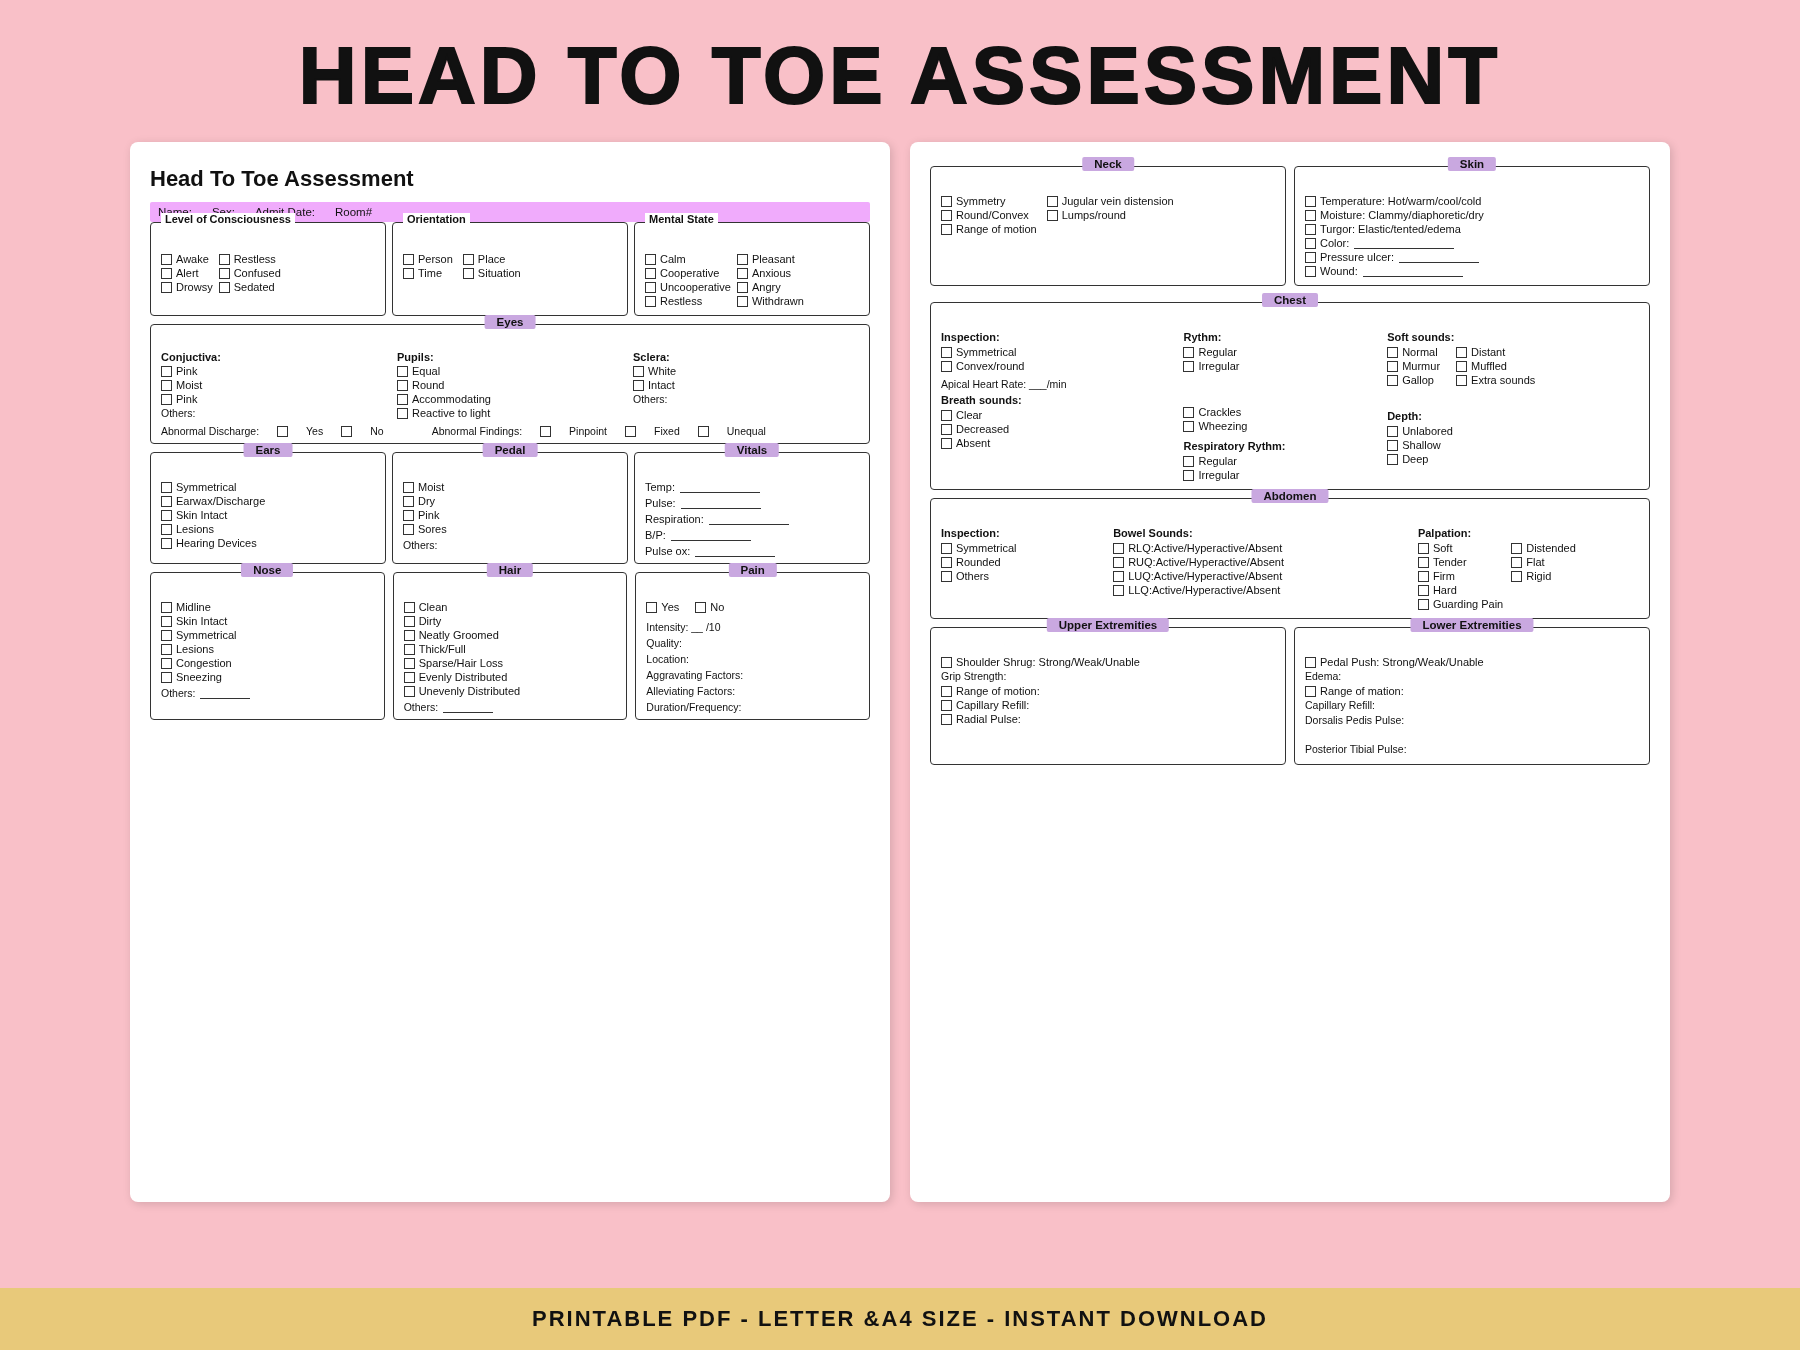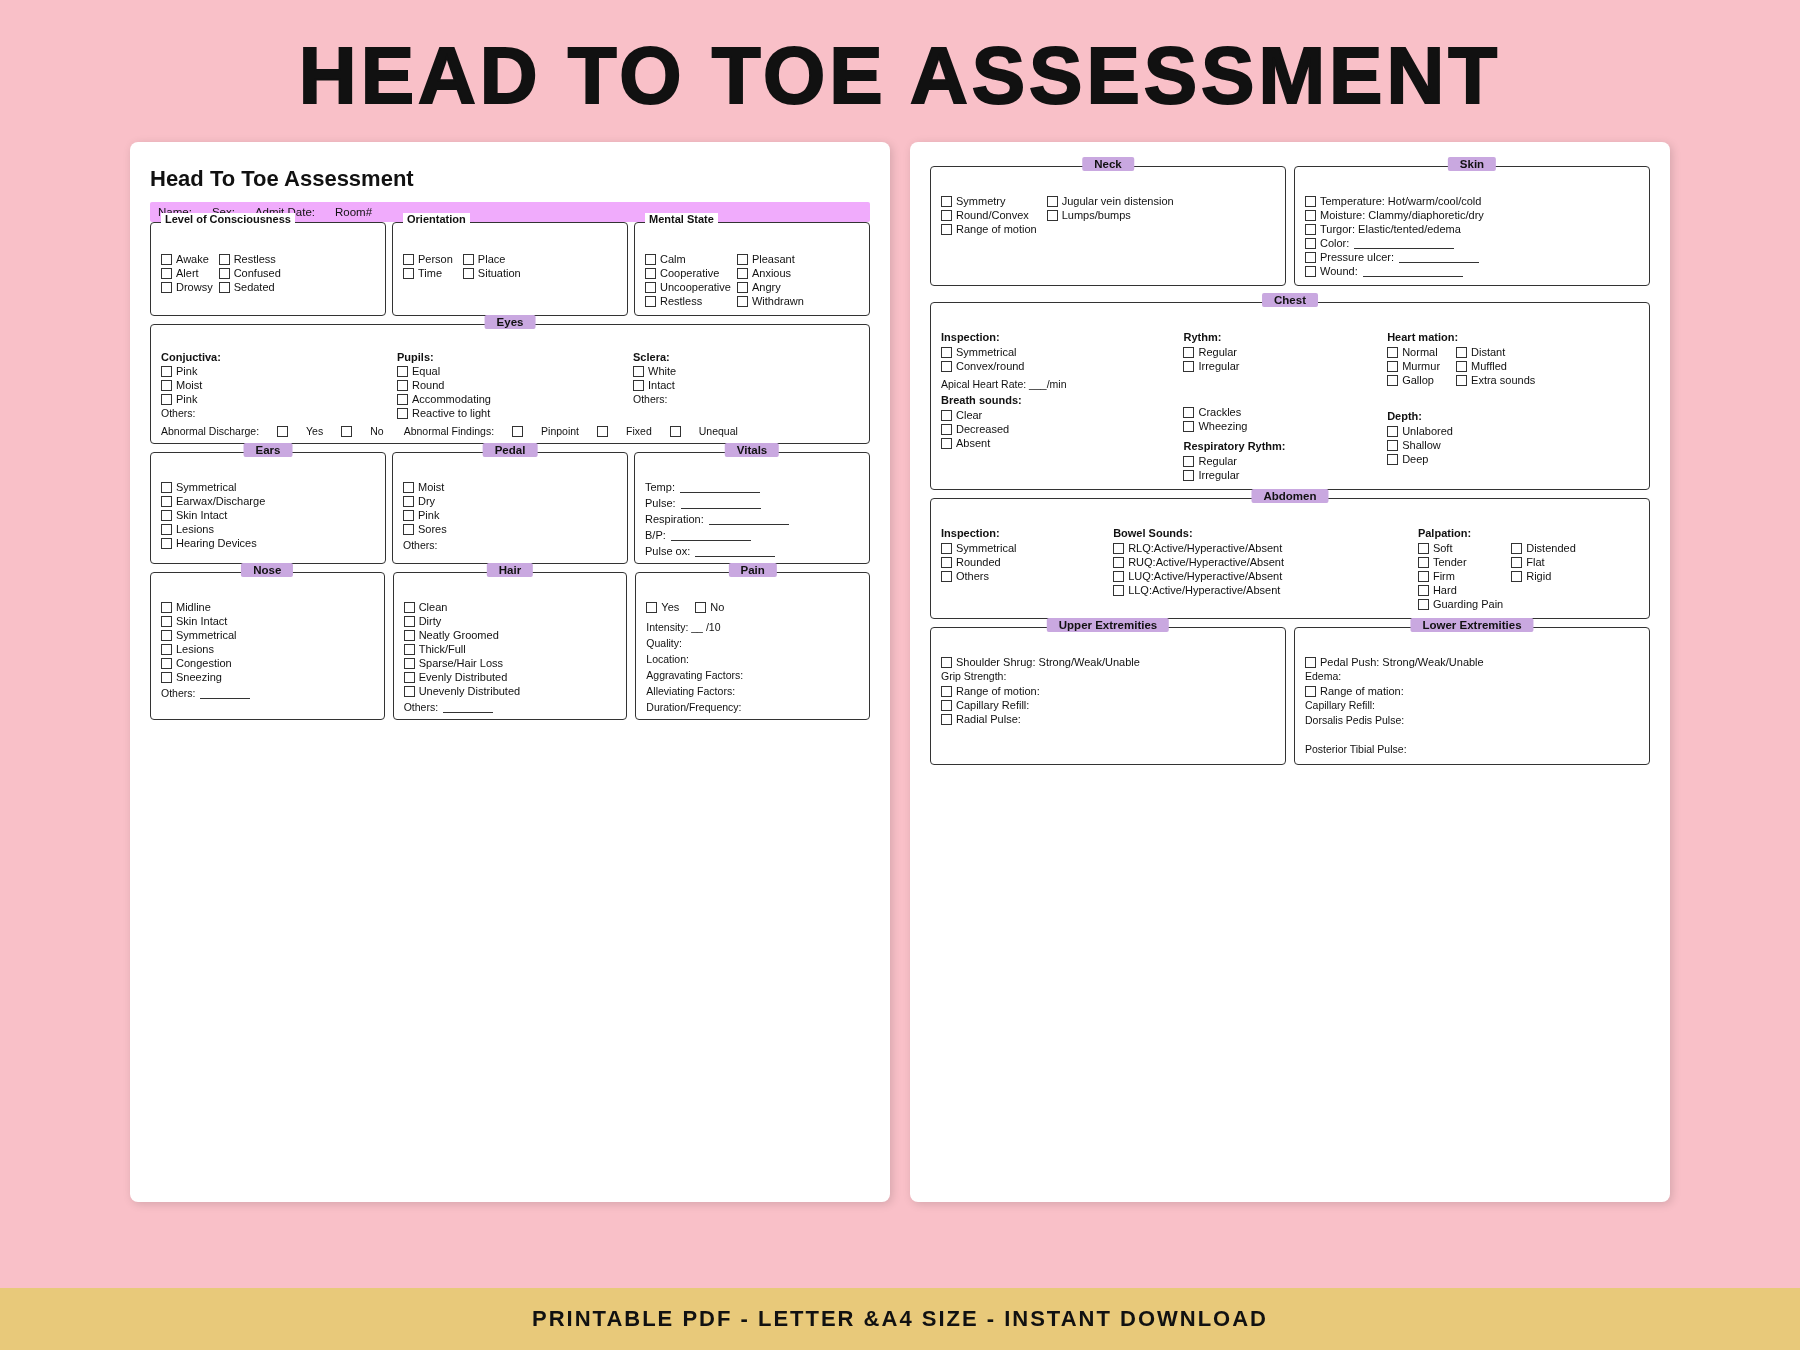--- a/index.html
+++ b/index.html
@@ -374,21 +374,21 @@
             </div>
           <div style="font-size:10.5px; margin-top:2px;">Others:</div>
         </div>
       </div>
       <div class="abnormal-row">
         <span>Abnormal Discharge:</span>
         <span class="cb-box"></span>
           <span>Yes</span>
         <span class="cb-box"></span>
           <span>No</span>
-        <span style="margin-left:2px;">Abnormal Findings:</span>
+        <span style="margin-left:30px;">Abnormal Findings:</span>
         <span class="cb-box"></span>
           <span>Pinpoint</span>
         <span class="cb-box"></span>
           <span>Fixed</span>
         <span class="cb-box"></span>
           <span>Unequal</span>
       </div>
     </div>
 
     <div class="three-equal">
@@ -560,21 +560,21 @@
                 <span>Range of motion</span>
               </div>
           </div>
           <div>
             <div class="cb-item">
                 <span class="cb-box"></span>
                 <span>Jugular vein distension</span>
               </div>
             <div class="cb-item">
                 <span class="cb-box"></span>
-                <span>Lumps/bumps</span>
+                <span>Lumps/round</span>
               </div>
           </div>
         </div>
       </div>
       <div class="section-box" style="flex:1;">
         <span class="section-title">Skin</span>
         <div style="padding-top:8px;">
           <div class="cb-item">
               <span class="cb-box"></span>
               <span>Temperature: Hot/warm/cool/cold</span>
@@ -660,21 +660,21 @@
                 <span>Regular</span>
               </div>
             <div class="cb-item">
                 <span class="cb-box"></span>
                 <span>Irregular</span>
               </div>
           </div>
         </div>
 
         <div style="flex:1.3;">
-          <div class="subsection-label">Heart mation:</div>
+          <div class="subsection-label">Soft sounds:</div>
           <div style="display:flex; flex-direction:row; gap:16px;">
             <div>
               <div class="cb-item">
                   <span class="cb-box"></span>
                   <span>Normal</span>
                 </div>
               <div class="cb-item">
                   <span class="cb-box"></span>
                   <span>Murmur</span>
                 </div>

